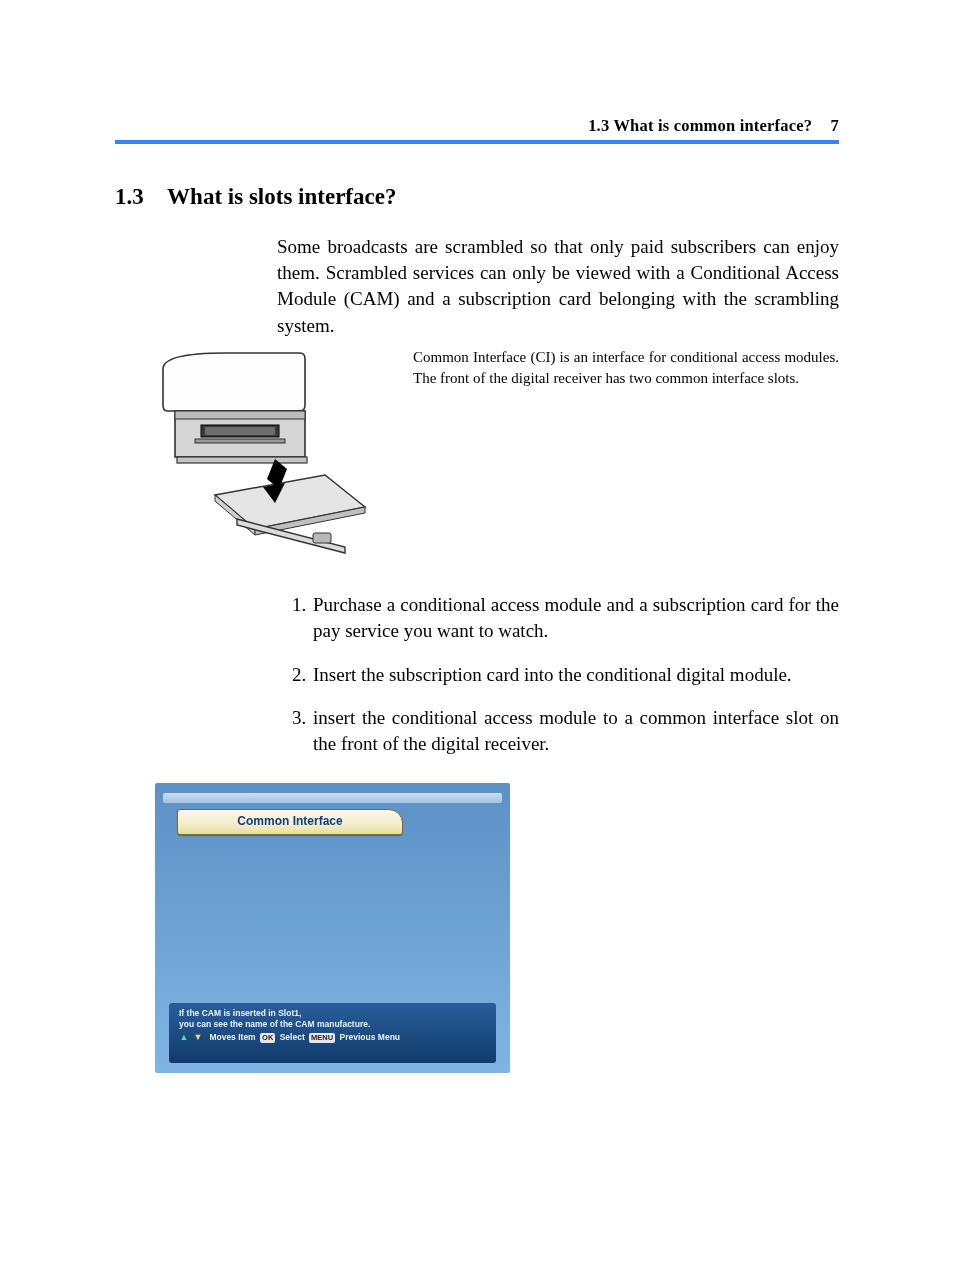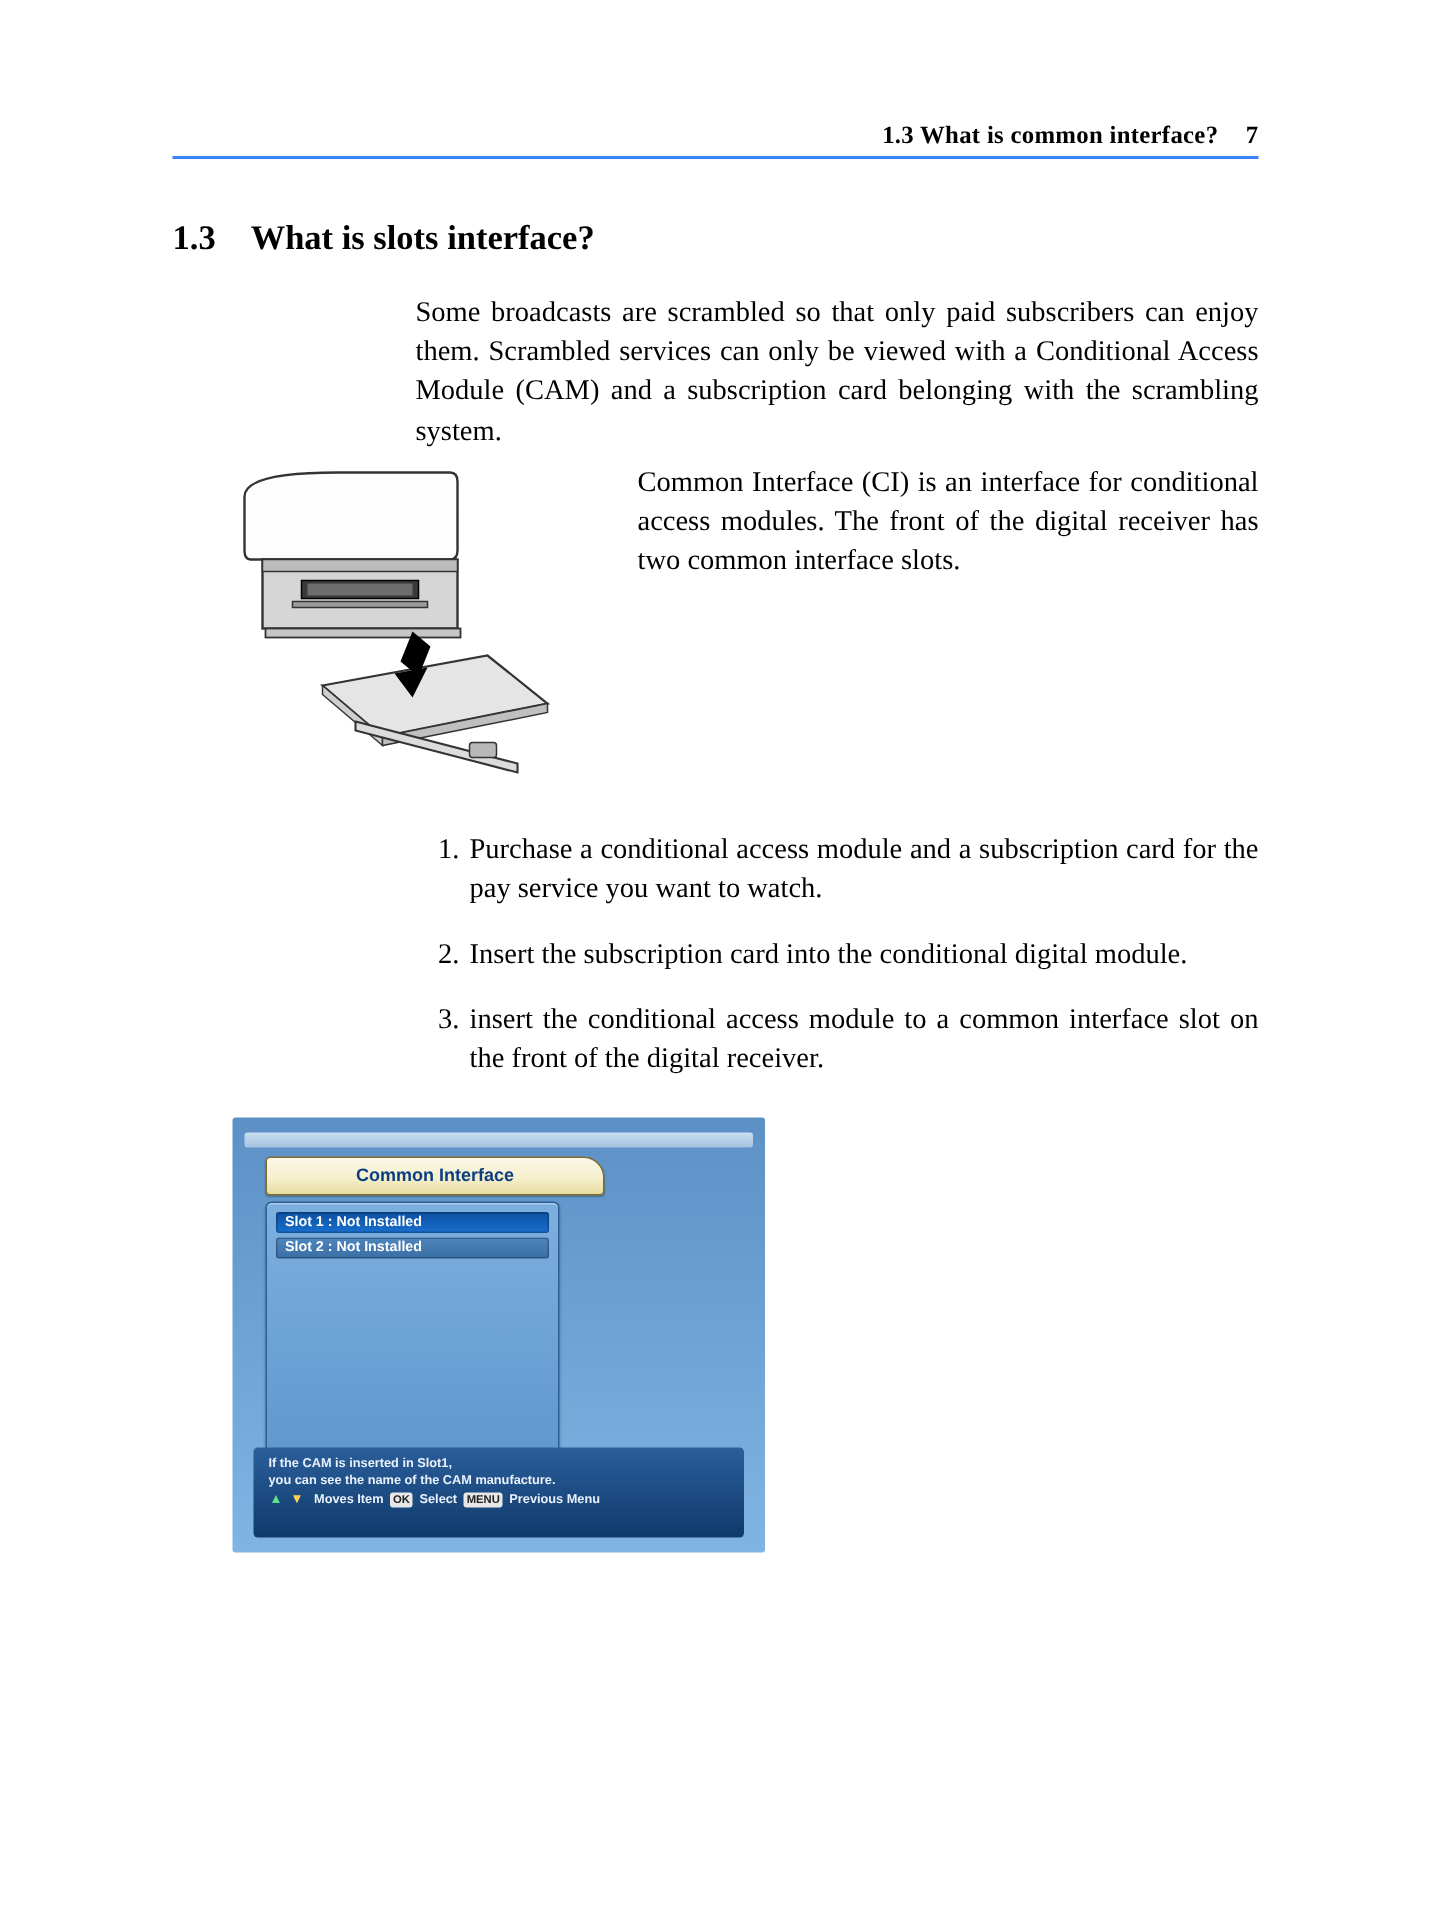--- a/index.html
+++ b/index.html
@@ -6,26 +6,27 @@
     margin: 0;
     background: #fff;
     font-family: "Palatino Linotype", "Book Antiqua", Palatino, Georgia, serif;
     color: #000;
     width: 954px;
     height: 1272px;
     box-sizing: border-box;
     padding: 80px 115px 0 115px;
   }
   .running-head {
-    border-bottom: 2px solid #3b82f6;
+    border-bottom: 4px solid #3b82f6;
     padding-bottom: 4px;
     text-align: right;
     font-weight: bold;
     font-size: 16.5px;
     letter-spacing: 0.2px;
+    margin-top: 36px;
   }
   .page-num { margin-left: 14px; }
   h2.section-heading {
     font-weight: 700;
     font-size: 23px;
     margin: 40px 0 24px 0;
   }
   h2.section-heading .sec-no { margin-right: 18px; }
 
   .body-col {
@@ -44,24 +45,23 @@
   }
   .device-fig {
     width: 230px;
     height: 215px;
     flex: 0 0 auto;
     margin-left: 40px;
   }
   .device-fig svg { width: 100%; height: 100%; }
   .float-text {
     flex: 1 1 auto;
-    font-size: 19px;
+    font-size: 15px;
     line-height: 1.38;
     text-align: justify;
-    margin-left: 12px;
   }
   .float-text p { margin: 0 0 8px 0; }
 
   ol.steps {
     margin: 30px 0 0 162px;
     padding-left: 34px;
     font-size: 19px;
     line-height: 1.36;
     text-align: justify;
   }
@@ -207,24 +207,20 @@
 <ol class="steps">
   <li>Purchase a conditional access module and a subscription card for the pay service you want to watch.</li>
   <li>Insert the subscription card into the conditional digital module.</li>
   <li>insert the conditional access module to a common interface slot on the front of the digital receiver.</li>
 </ol>
 
 <div class="screenshot-row">
   <div class="ci-screenshot">
     <div class="ci-topbar"></div>
     <div class="ci-title-tab">Common Interface</div>
-    <div class="ci-panel">
-      <div class="ci-slot sel">Slot 1 : Not Installed</div>
-      <div class="ci-slot unsel">Slot 2 : Not Installed</div>
-    </div>
     <div class="ci-helpbar">
       <div>If the CAM is inserted in Slot1,</div>
       <div>you can see the name of the CAM manufacture.</div>
       <div class="line2">
         <span class="arrow-glyph">▲</span><span class="arrow-glyph dn">▼</span>
         <span>Moves Item</span>
         <span class="pill">OK</span>
         <span>Select</span>
         <span class="pill">MENU</span>
         <span>Previous Menu</span>

